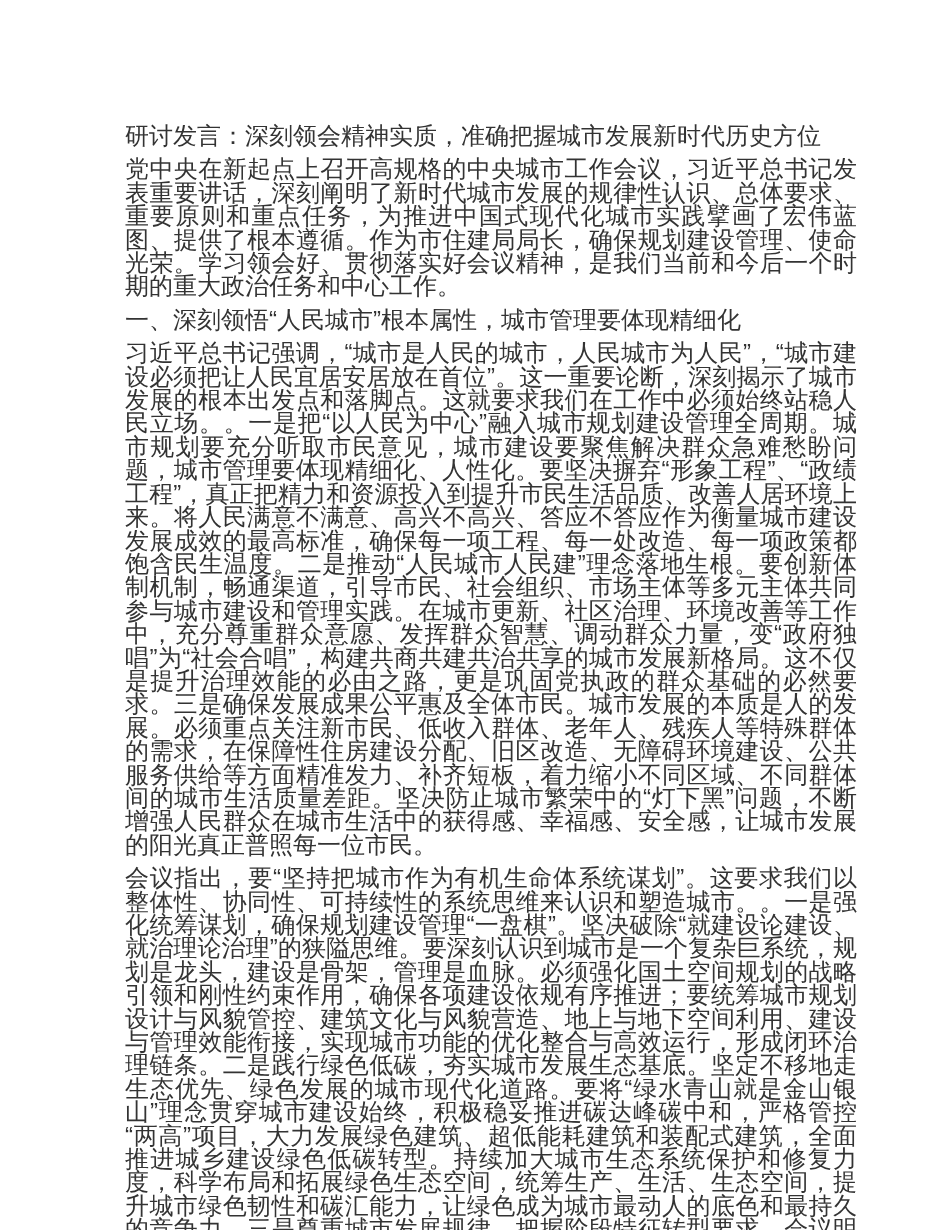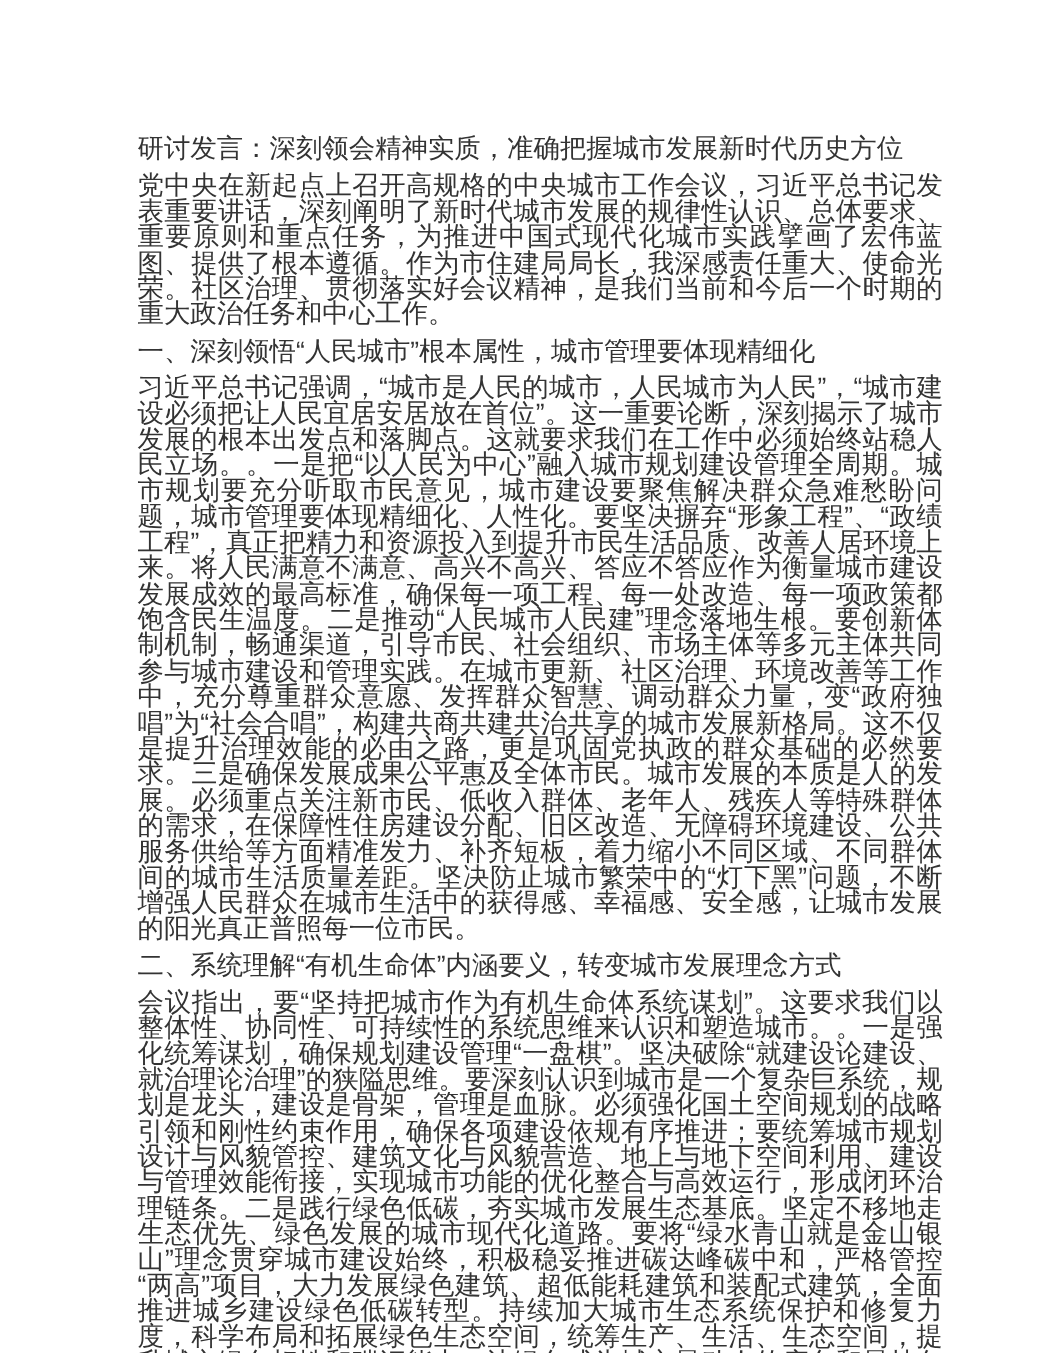--- a/index.html
+++ b/index.html
@@ -31,18 +31,17 @@
   }
   .doc-title, .sec-heading {
     text-align: left;
   }
 </style>
 </head>
 <body>
 
 <div class="page-content">
   <p class="doc-title">研讨发言：深刻领会精神实质，准确把握城市发展新时代历史方位</p>
-  <p class="body-paragraph">党中央在新起点上召开高规格的中央城市工作会议，习近平总书记发表重要讲话，深刻阐明了新时代城市发展的规律性认识、总体要求、重要原则和重点任务，为推进中国式现代化城市实践擘画了宏伟蓝图、提供了根本遵循。作为市住建局局长，我深感责任重大、使命光荣。社区治理、贯彻落实好会议精神，是我们当前和今后一个时期的重大政治任务和中心工作。</p>
+  <p class="body-paragraph">党中央在新起点上召开高规格的中央城市工作会议，习近平总书记发表重要讲话，深刻阐明了新时代城市发展的规律性认识、总体要求、重要原则和重点任务，为推进中国式现代化城市实践擘画了宏伟蓝图、提供了根本遵循。作为市住建局局长，确保规划建设管理、使命光荣。学习领会好、贯彻落实好会议精神，是我们当前和今后一个时期的重大政治任务和中心工作。</p>
   <p class="sec-heading">一、深刻领悟“人民城市”根本属性，城市管理要体现精细化</p>
   <p class="body-paragraph">习近平总书记强调，“城市是人民的城市，人民城市为人民”，“城市建设必须把让人民宜居安居放在首位”。这一重要论断，深刻揭示了城市发展的根本出发点和落脚点。这就要求我们在工作中必须始终站稳人民立场。。一是把“以人民为中心”融入城市规划建设管理全周期。城市规划要充分听取市民意见，城市建设要聚焦解决群众急难愁盼问题，城市管理要体现精细化、人性化。要坚决摒弃“形象工程”、“政绩工程”，真正把精力和资源投入到提升市民生活品质、改善人居环境上来。将人民满意不满意、高兴不高兴、答应不答应作为衡量城市建设发展成效的最高标准，确保每一项工程、每一处改造、每一项政策都饱含民生温度。二是推动“人民城市人民建”理念落地生根。要创新体制机制，畅通渠道，引导市民、社会组织、市场主体等多元主体共同参与城市建设和管理实践。在城市更新、社区治理、环境改善等工作中，充分尊重群众意愿、发挥群众智慧、调动群众力量，变“政府独唱”为“社会合唱”，构建共商共建共治共享的城市发展新格局。这不仅是提升治理效能的必由之路，更是巩固党执政的群众基础的必然要求。三是确保发展成果公平惠及全体市民。城市发展的本质是人的发展。必须重点关注新市民、低收入群体、老年人、残疾人等特殊群体的需求，在保障性住房建设分配、旧区改造、无障碍环境建设、公共服务供给等方面精准发力、补齐短板，着力缩小不同区域、不同群体间的城市生活质量差距。坚决防止城市繁荣中的“灯下黑”问题，不断增强人民群众在城市生活中的获得感、幸福感、安全感，让城市发展的阳光真正普照每一位市民。</p>
-  <p class="sec-heading">二、系统理解“有机生命体”内涵要义，转变城市发展理念方式</p>
   <p class="body-paragraph">会议指出，要“坚持把城市作为有机生命体系统谋划”。这要求我们以整体性、协同性、可持续性的系统思维来认识和塑造城市。。一是强化统筹谋划，确保规划建设管理“一盘棋”。坚决破除“就建设论建设、就治理论治理”的狭隘思维。要深刻认识到城市是一个复杂巨系统，规划是龙头，建设是骨架，管理是血脉。必须强化国土空间规划的战略引领和刚性约束作用，确保各项建设依规有序推进；要统筹城市规划设计与风貌管控、建筑文化与风貌营造、地上与地下空间利用、建设与管理效能衔接，实现城市功能的优化整合与高效运行，形成闭环治理链条。二是践行绿色低碳，夯实城市发展生态基底。坚定不移地走生态优先、绿色发展的城市现代化道路。要将“绿水青山就是金山银山”理念贯穿城市建设始终，积极稳妥推进碳达峰碳中和，严格管控“两高”项目，大力发展绿色建筑、超低能耗建筑和装配式建筑，全面推进城乡建设绿色低碳转型。持续加大城市生态系统保护和修复力度，科学布局和拓展绿色生态空间，统筹生产、生活、生态空间，提升城市绿色韧性和碳汇能力，让绿色成为城市最动人的底色和最持久的竞争力。三是尊重城市发展规律，把握阶段特征转型要求。会议明确指出我国城镇化“正从快速增长期转向稳定发展期”，城市发展“正从大规模增量扩张阶段转向存量提质增效为主的阶段”。这要求我们必须深刻认识并主动适应这一历史性转变。坚决摒弃过去单纯依靠规模扩张、土地财政的粗放型</p>
 </div>
 
 </body></html>

